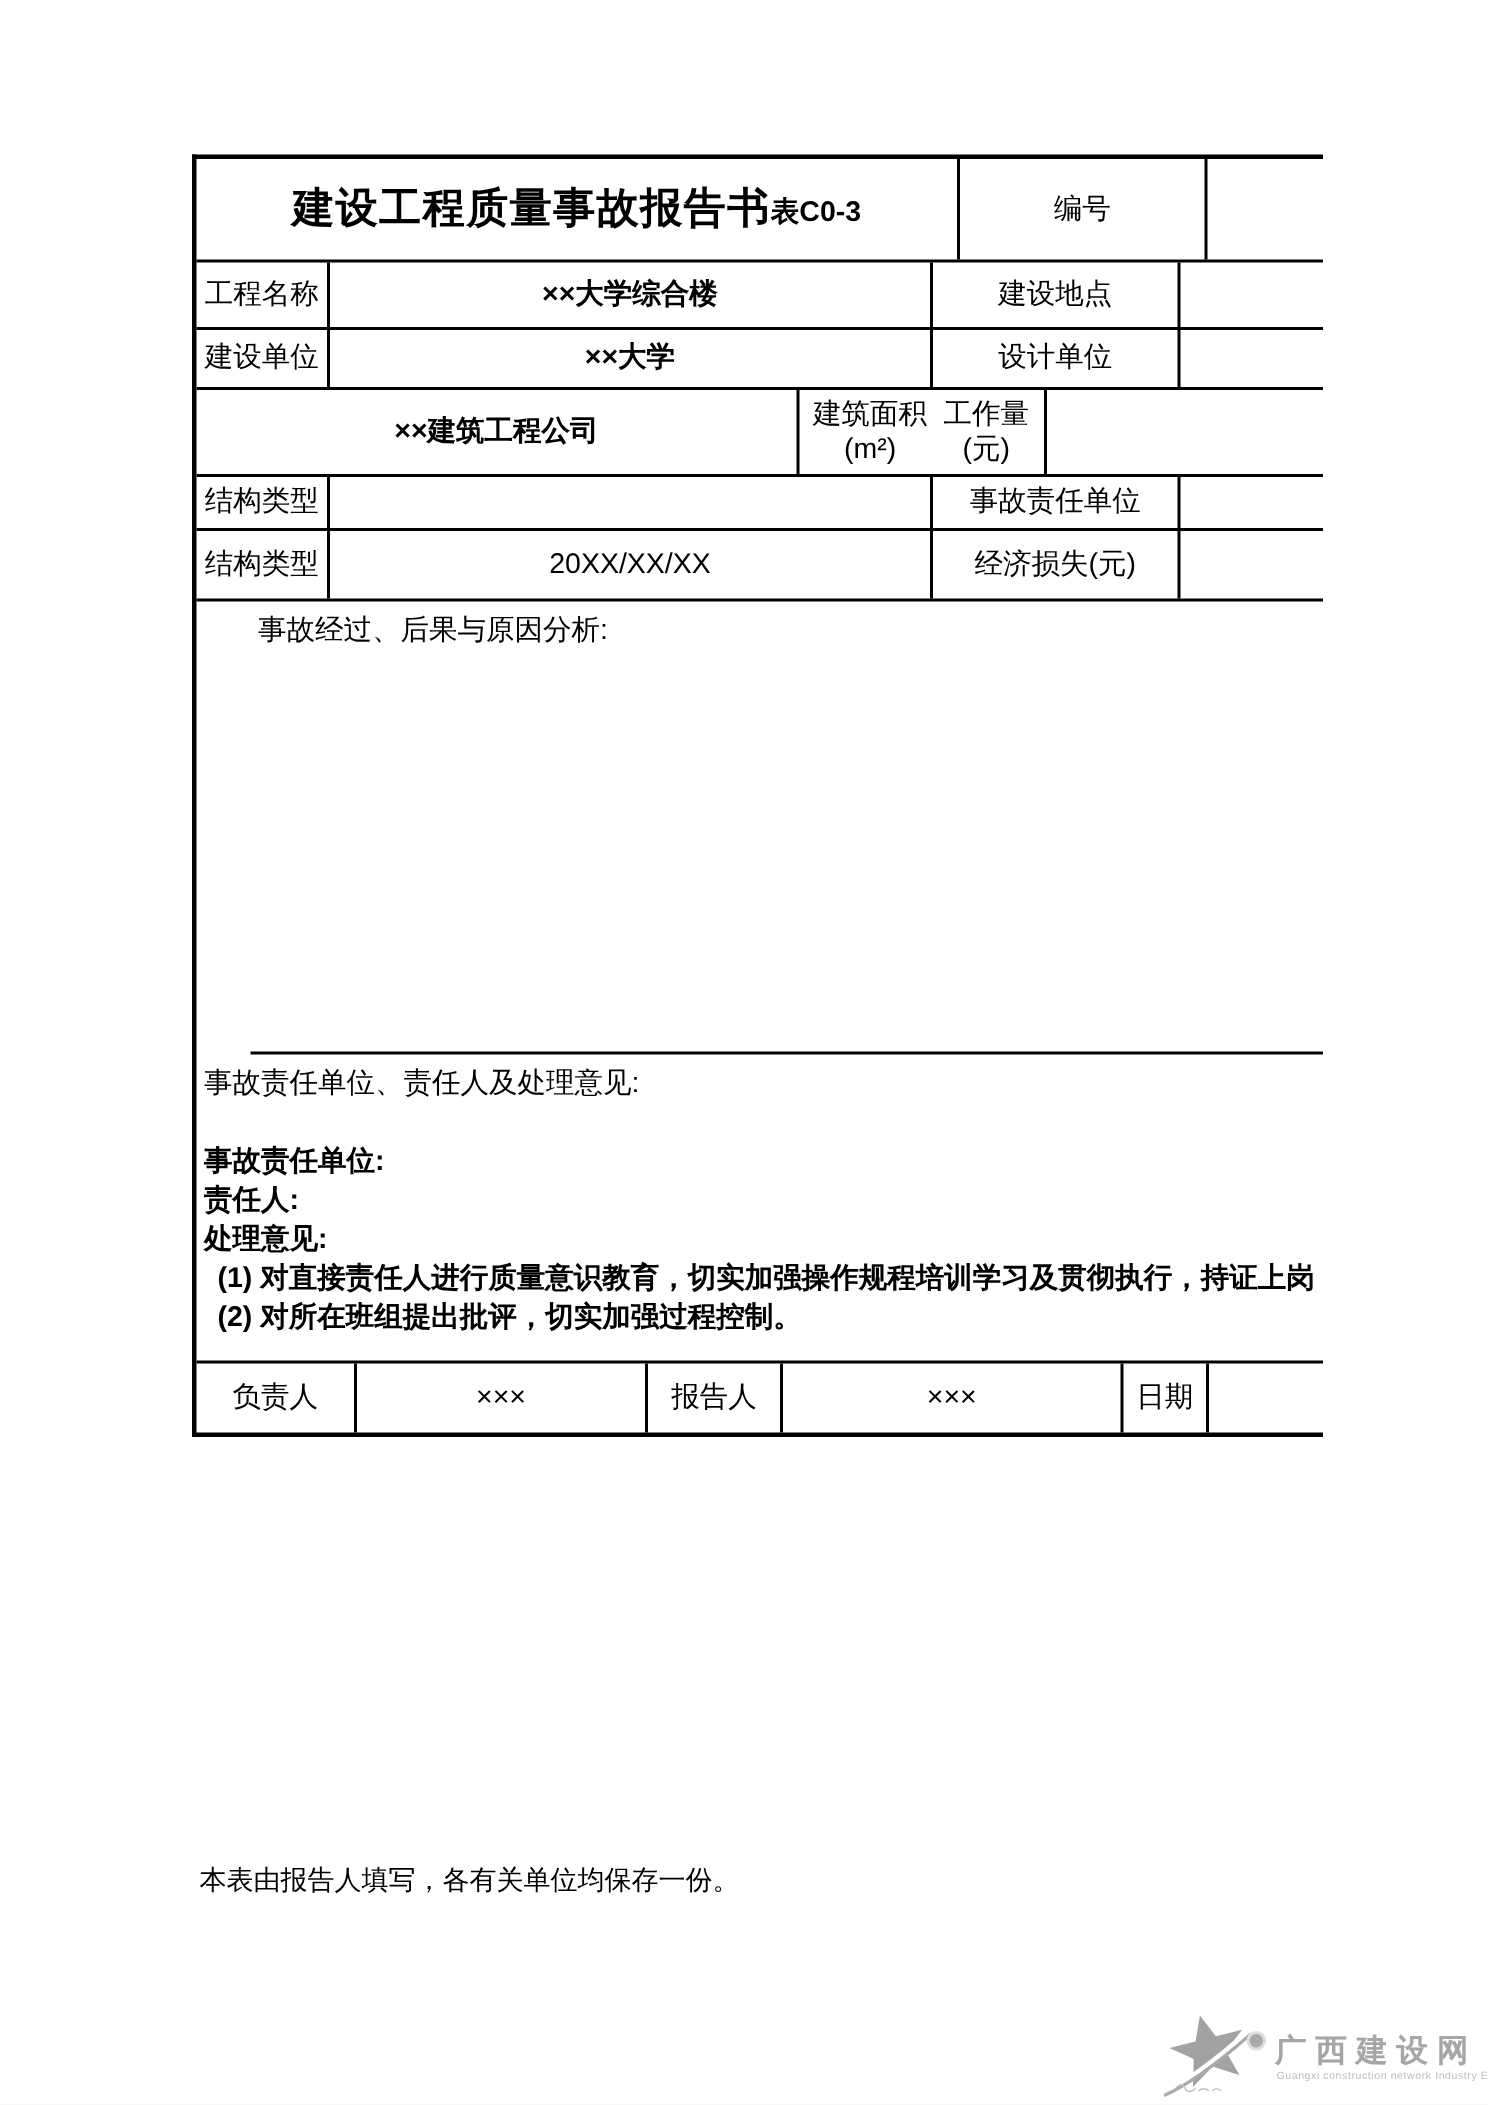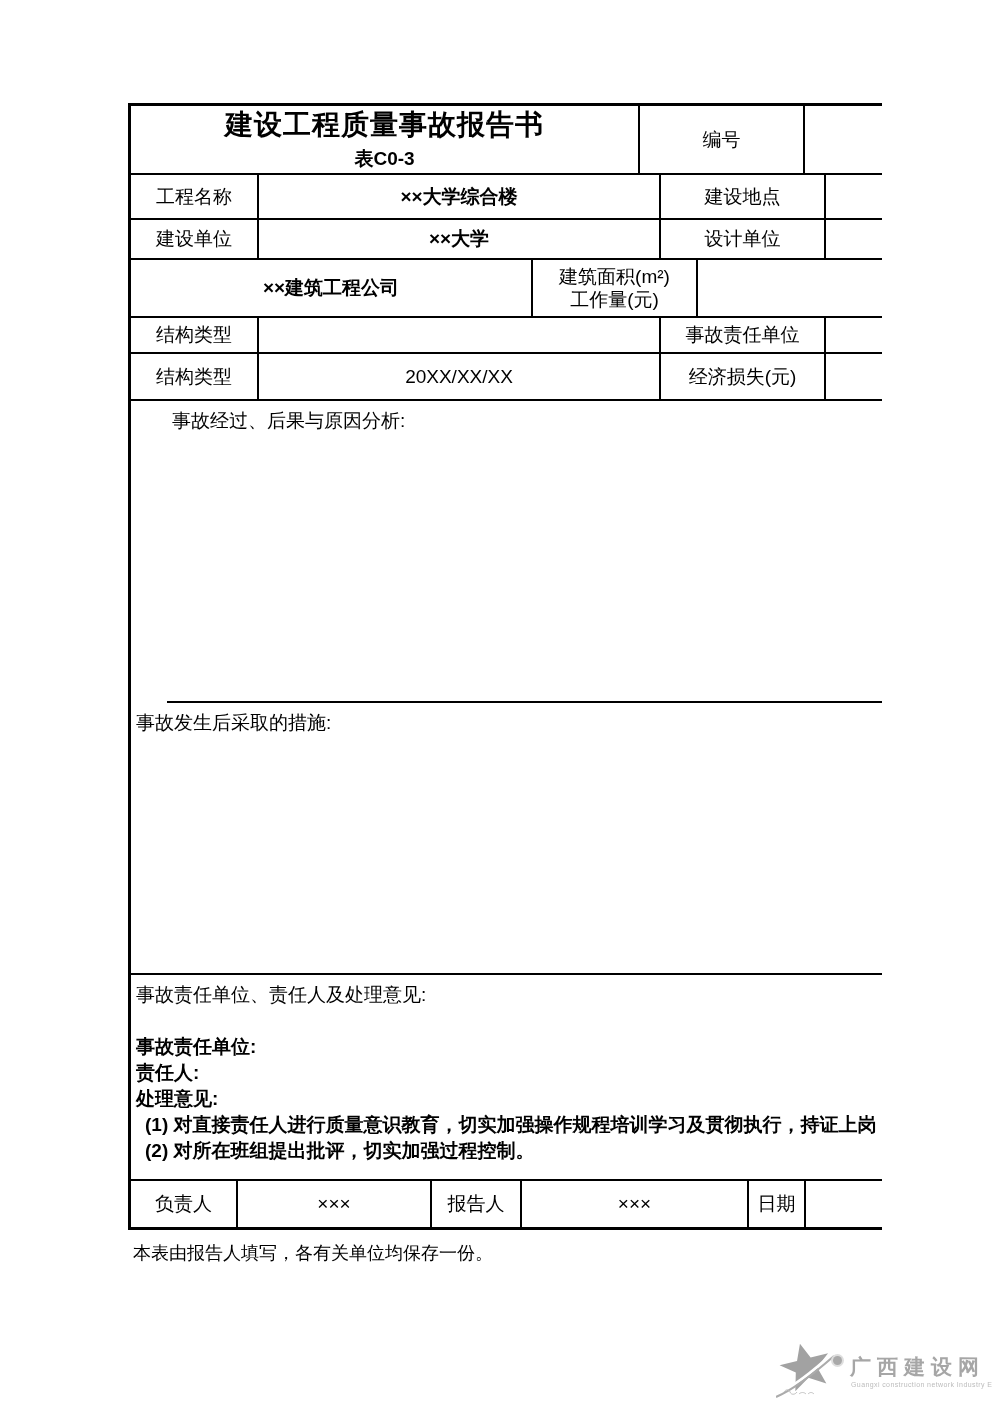--- a/index.html
+++ b/index.html
@@ -11,34 +11,34 @@
   
   .tbl{
     position:absolute;left:128px;top:103px;width:754px;
     border:3px solid #000;border-right:none;box-sizing:border-box;
     display:flex;flex-direction:column;background:#fff;
   }
   .row{display:flex;box-sizing:border-box;border-bottom:2px solid #000;flex:0 0 auto;}
   .row:last-child{border-bottom:none;}
   .c{
     box-sizing:border-box;border-right:2px solid #000;
-    display:flex;flex-direction:column;align-items:center;justify-content:center;
+    display:flex;flex-direction:row;align-items:center;justify-content:center;
     font-size:19px;line-height:1.22;text-align:center;padding:2px 4px;overflow:hidden;
   }
   .c.last{border-right:none;}
   .c.flex1{flex:1;}
   .bold{font-weight:bold;}
   
   .r-head{height:69px;}
   .titlecell{width:509px;}
   .doc-title{font-size:28px;font-weight:bold;letter-spacing:1px;}
   .form-code{font-size:19px;font-weight:bold;margin-top:5px;}
   .numcell{width:165px;}
   
-  .col-l1{width:128px;}
+  .col-l1{width:89px;}
   .col-v1{width:402px;}
   .col-l2{width:165px;}
   .r1{height:45px;}.r2{height:40px;}.r3{height:58px;}.r4{height:36px;}.r5{height:47px;}
   
   .section{
     display:block;border-right:none;width:100%;box-sizing:border-box;
     font-size:19px;text-align:left;padding:8px 5px 0 5px;overflow:hidden;
   }
   .s1{height:302px;margin-left:36px;}
   .s2{height:272px;}
@@ -118,25 +118,20 @@
       <div class="c col-l2">经济损失(元)</div>
       <div class="c last flex1"></div>
     </div>
 
     <div class="row s1">
       <div class="c section">
         <div class="sec-head">事故经过、后果与原因分析:</div>
       </div>
     </div>
 
-    <div class="row s2">
-      <div class="c section">
-        <div class="sec-head">事故发生后采取的措施:</div>
-      </div>
-    </div>
 
     <div class="row s3">
       <div class="c section">
         <div class="sec-head">事故责任单位、责任人及处理意见:</div>
         <div class="resp-block">
           <div>事故责任单位:</div>
           <div>责任人:</div>
           <div>处理意见:</div>
           <div class="opinion-item">(1) 对直接责任人进行质量意识教育，切实加强操作规程培训学习及贯彻执行，持证上岗，提</div>
           <div class="opinion-item">(2) 对所在班组提出批评，切实加强过程控制。</div>

